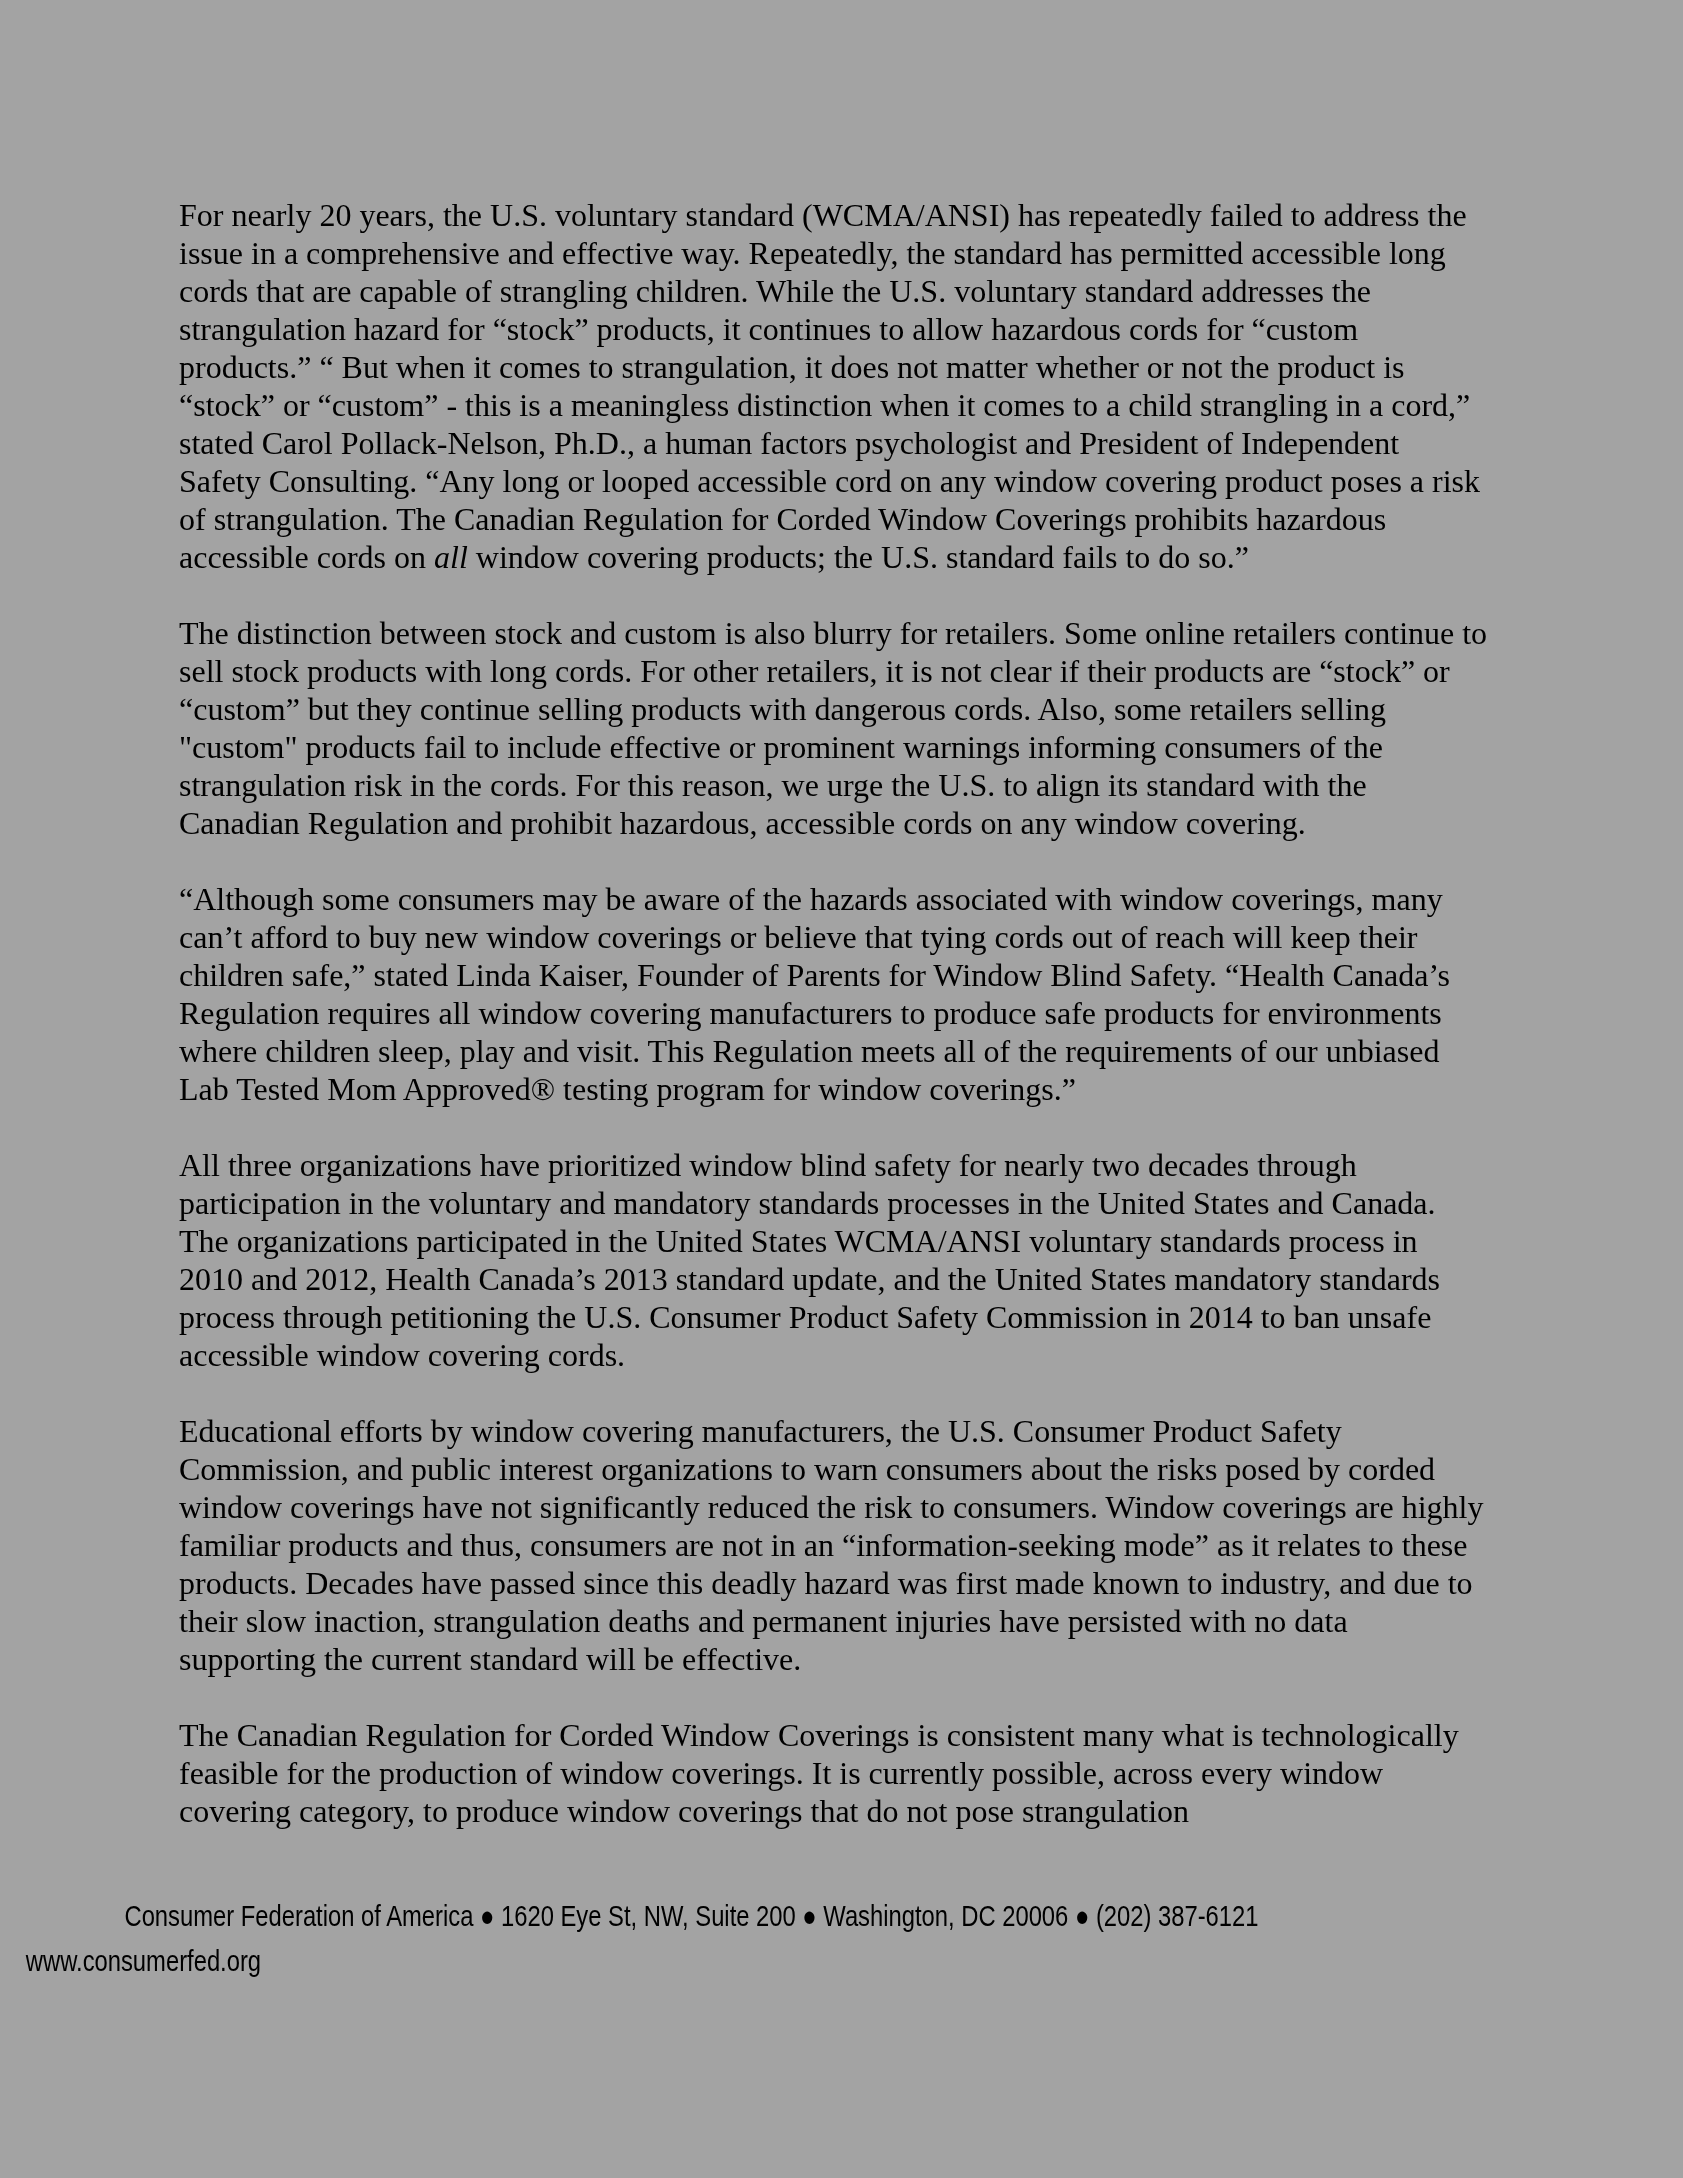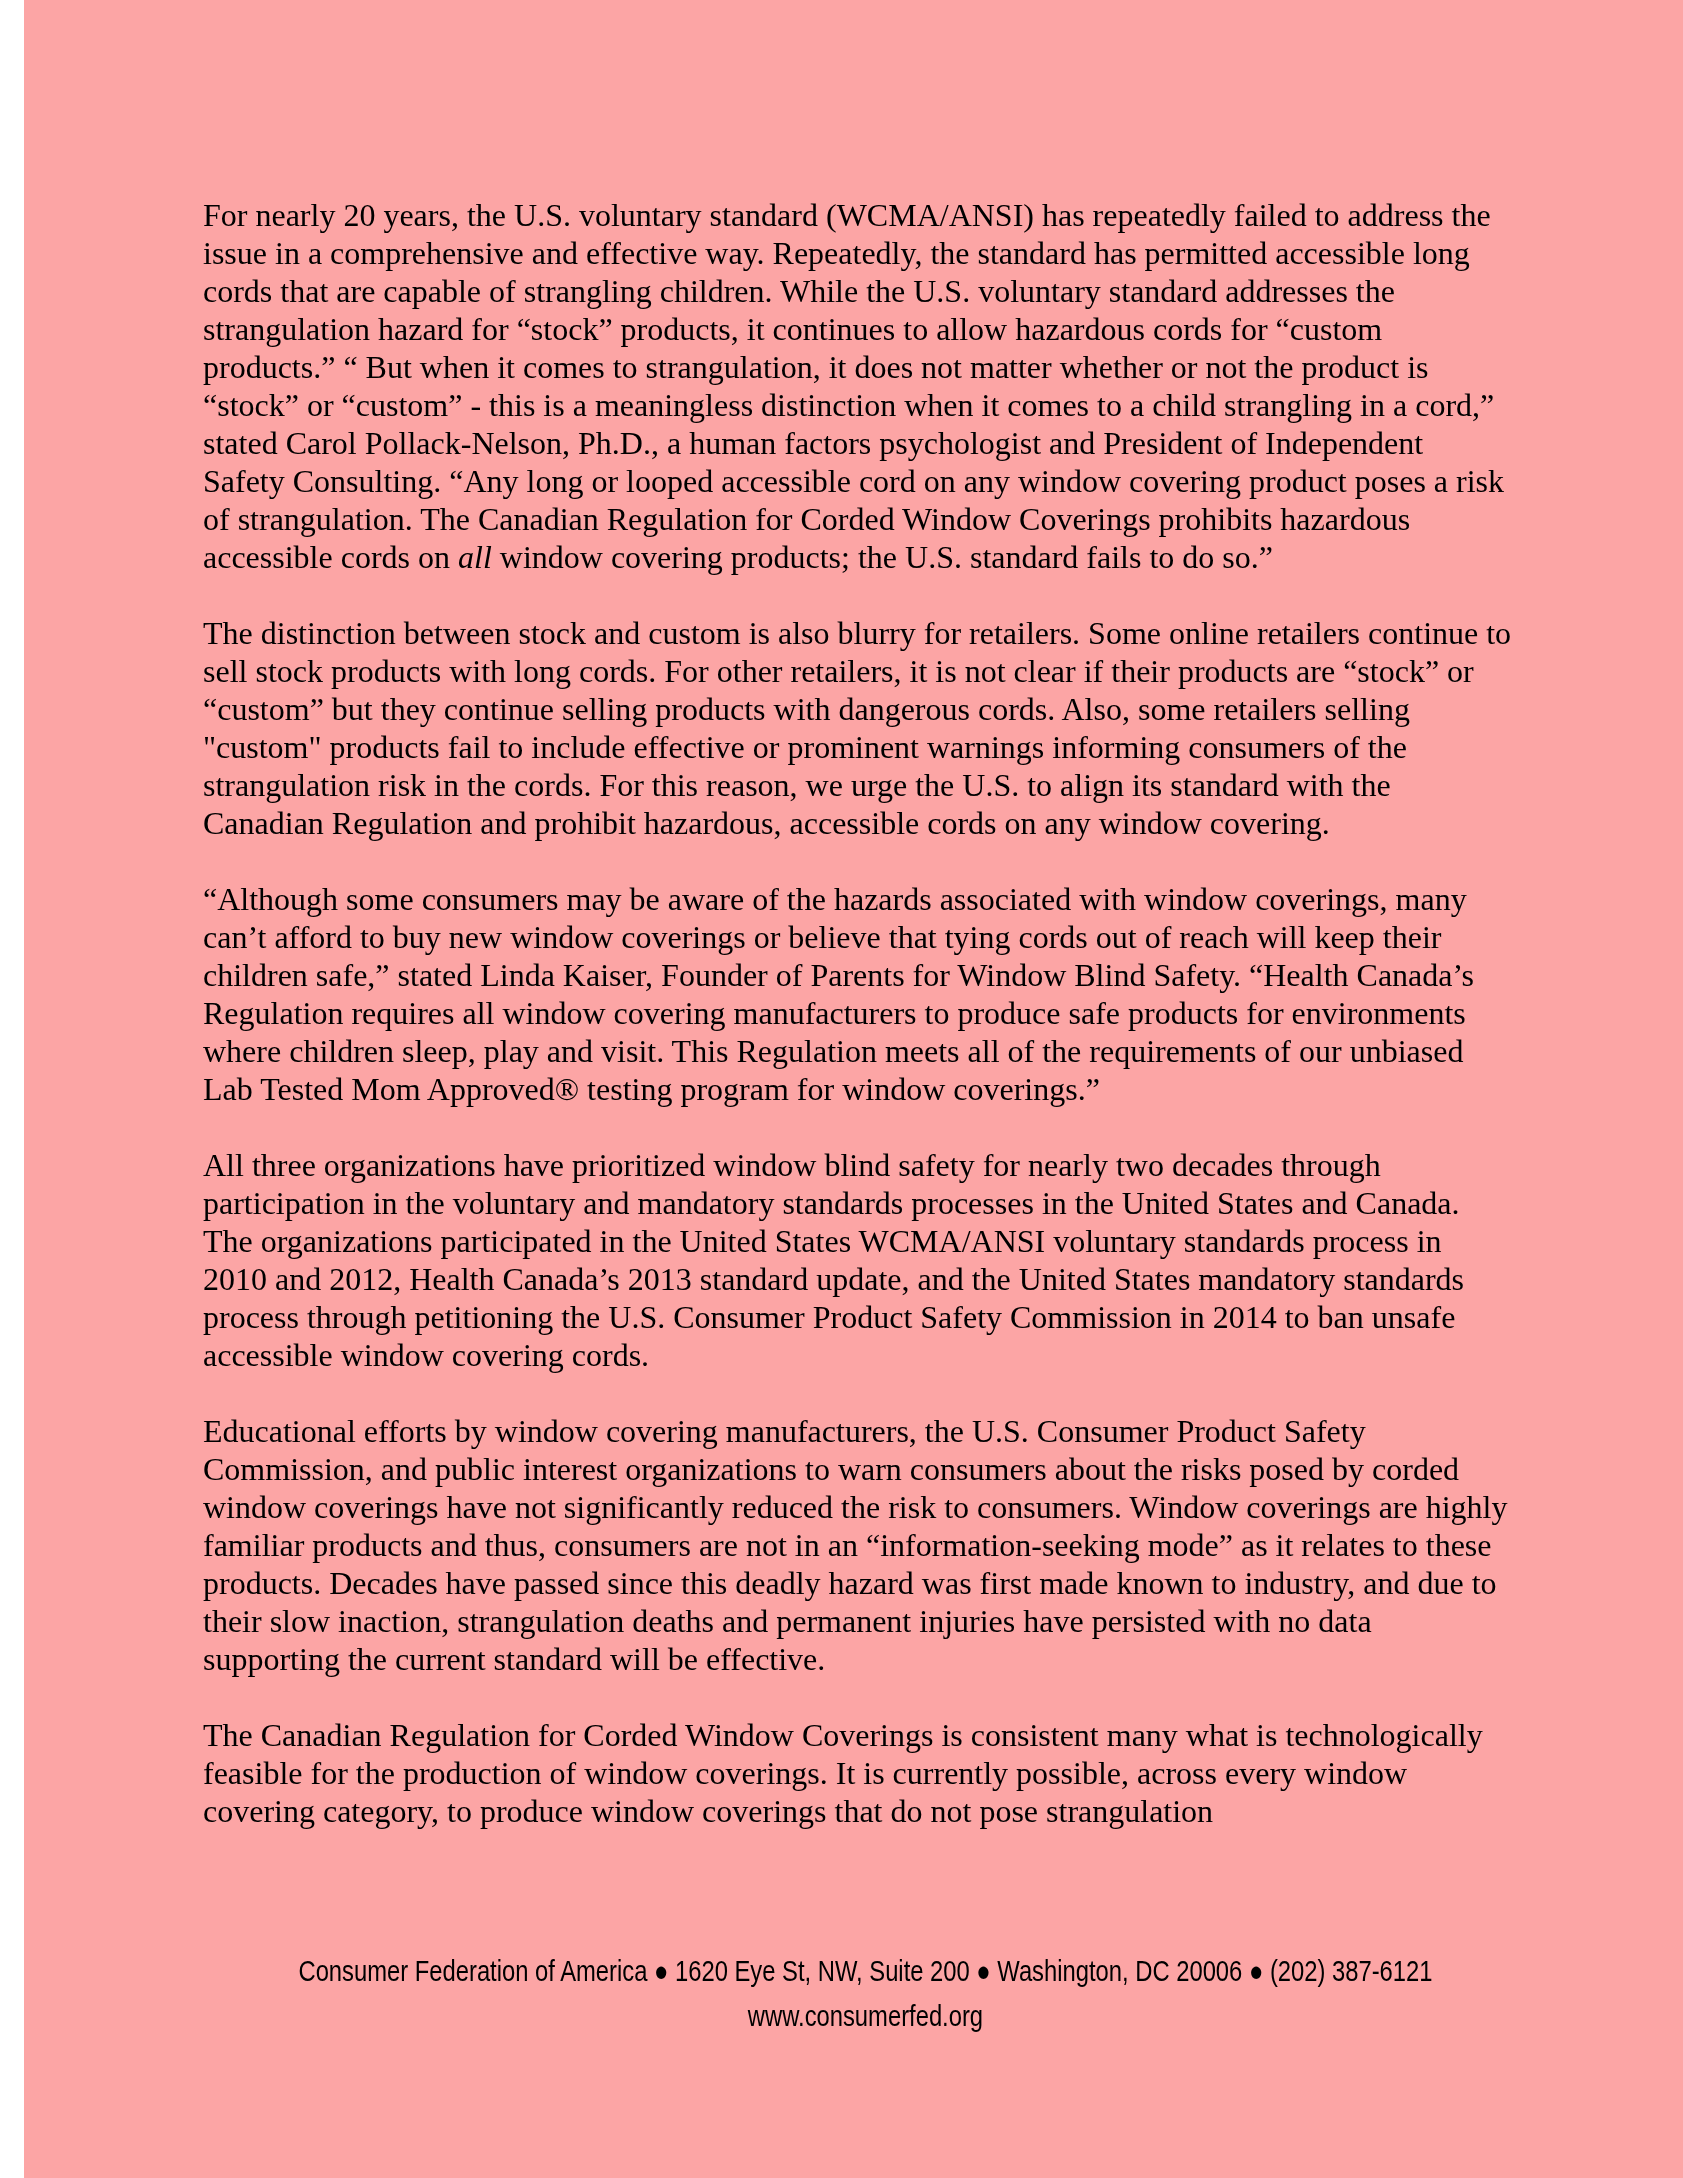--- a/index.html
+++ b/index.html
@@ -10,22 +10,21 @@
   body {
     width: 1683px;
     height: 2178px;
     position: relative;
     overflow: hidden;
     color: #000000;
   }
   .page {
     position: absolute;
     inset: 0;
-    background: #fca5a5;
-    margin-left: 24px;
+    background: #a3a3a3;
   }
   .letter-body {
     position: absolute;
     left: 179px;
     top: 196px;
     width: 1309px;
     font-family: "Liberation Serif", "DejaVu Serif", serif;
     font-size: 32px;
     line-height: 38px;
     text-align: left;
@@ -34,23 +33,23 @@
   .letter-body p.para {
     margin: 0 0 38px 0;
     padding: 0;
   }
   .letter-body em {
     font-style: italic;
   }
   footer.page-footer {
     position: absolute;
     left: 0;
-    top: 1951px;
+    top: 1896px;
     width: 1683px;
-    text-align: center;
+    text-align: left;
     color: #000000;
   }
   .footer-line {
     display: block;
     line-height: 40px;
     white-space: nowrap;
   }
   .footer-line .condensed {
     display: inline-block;
     font-family: "Liberation Sans", "DejaVu Sans", sans-serif;

